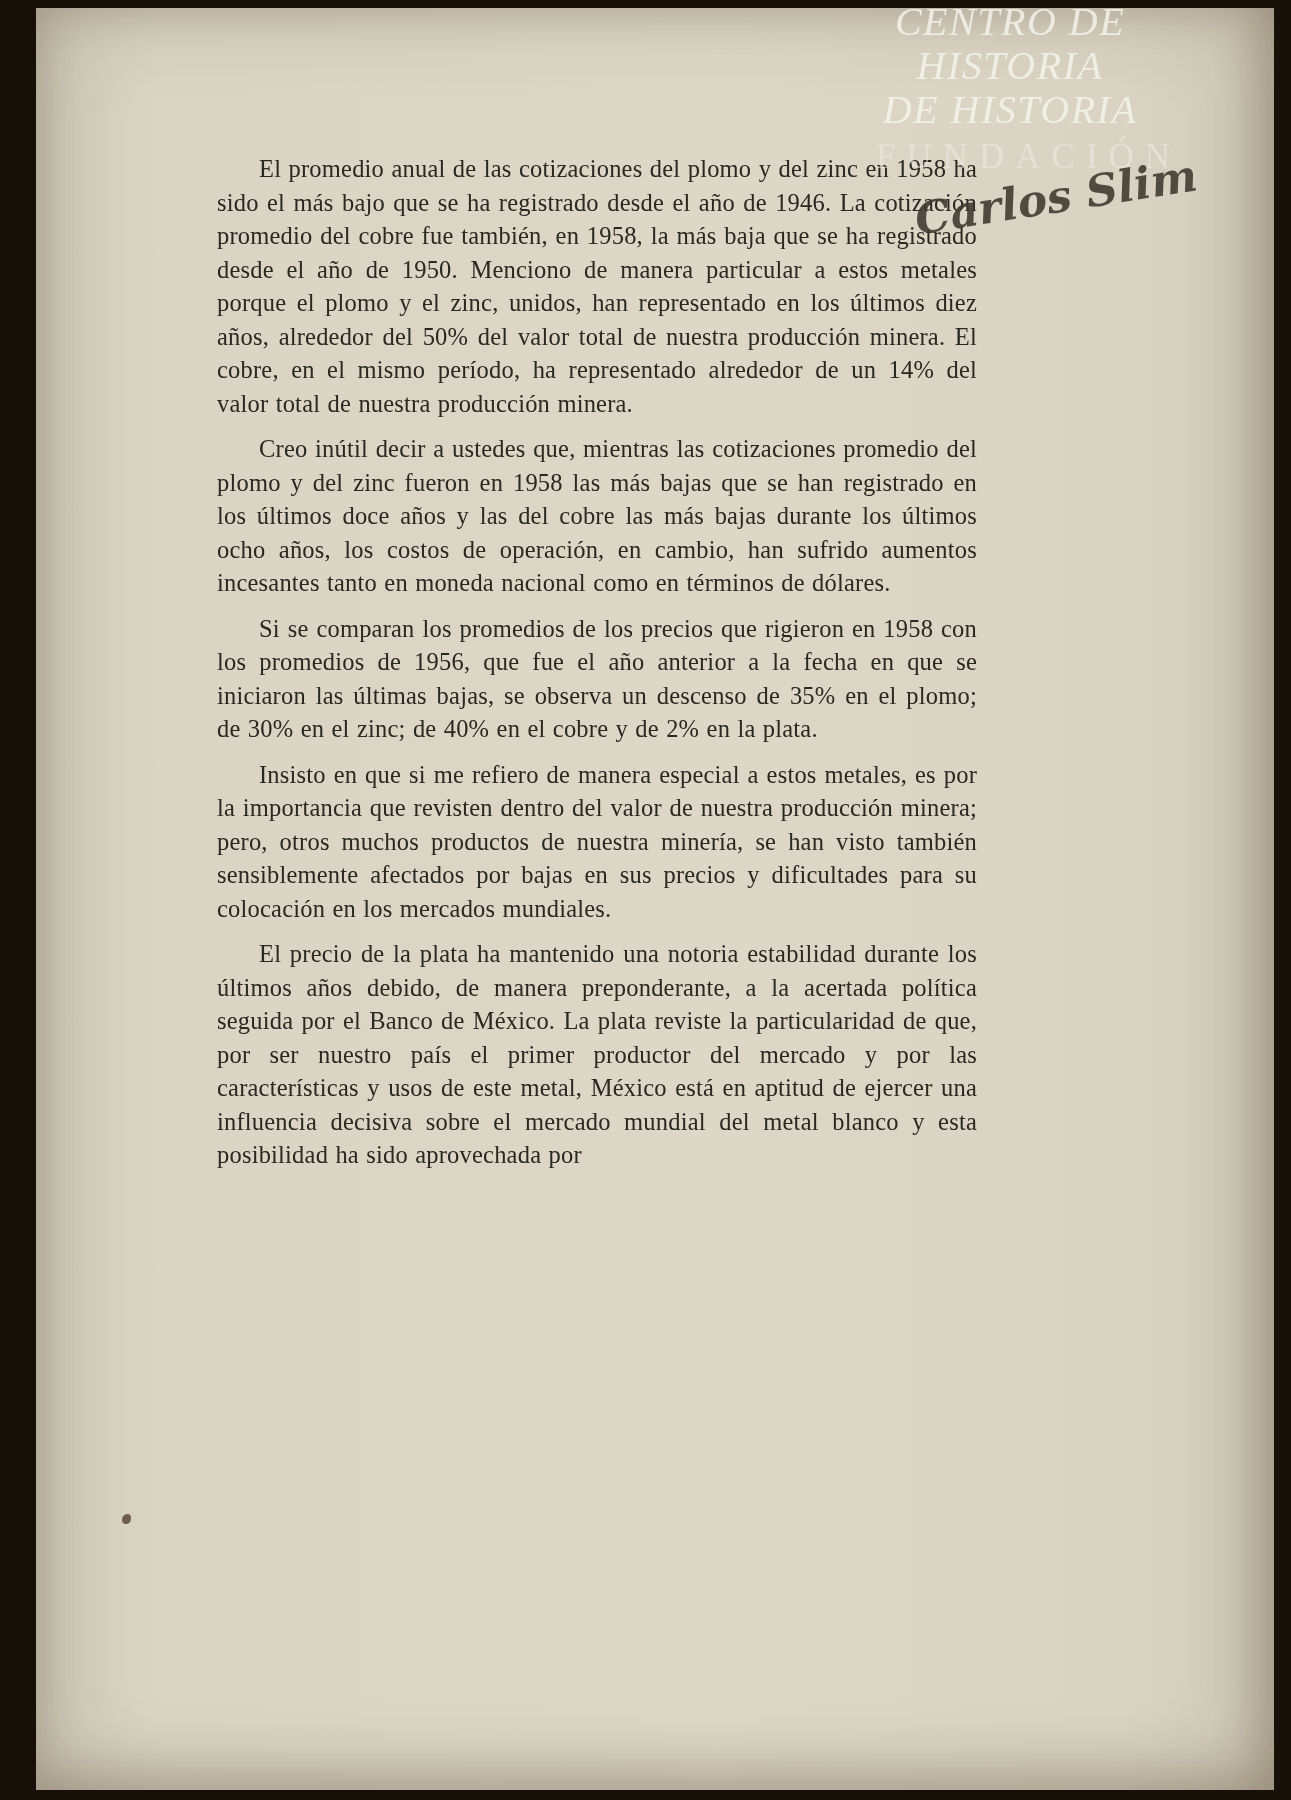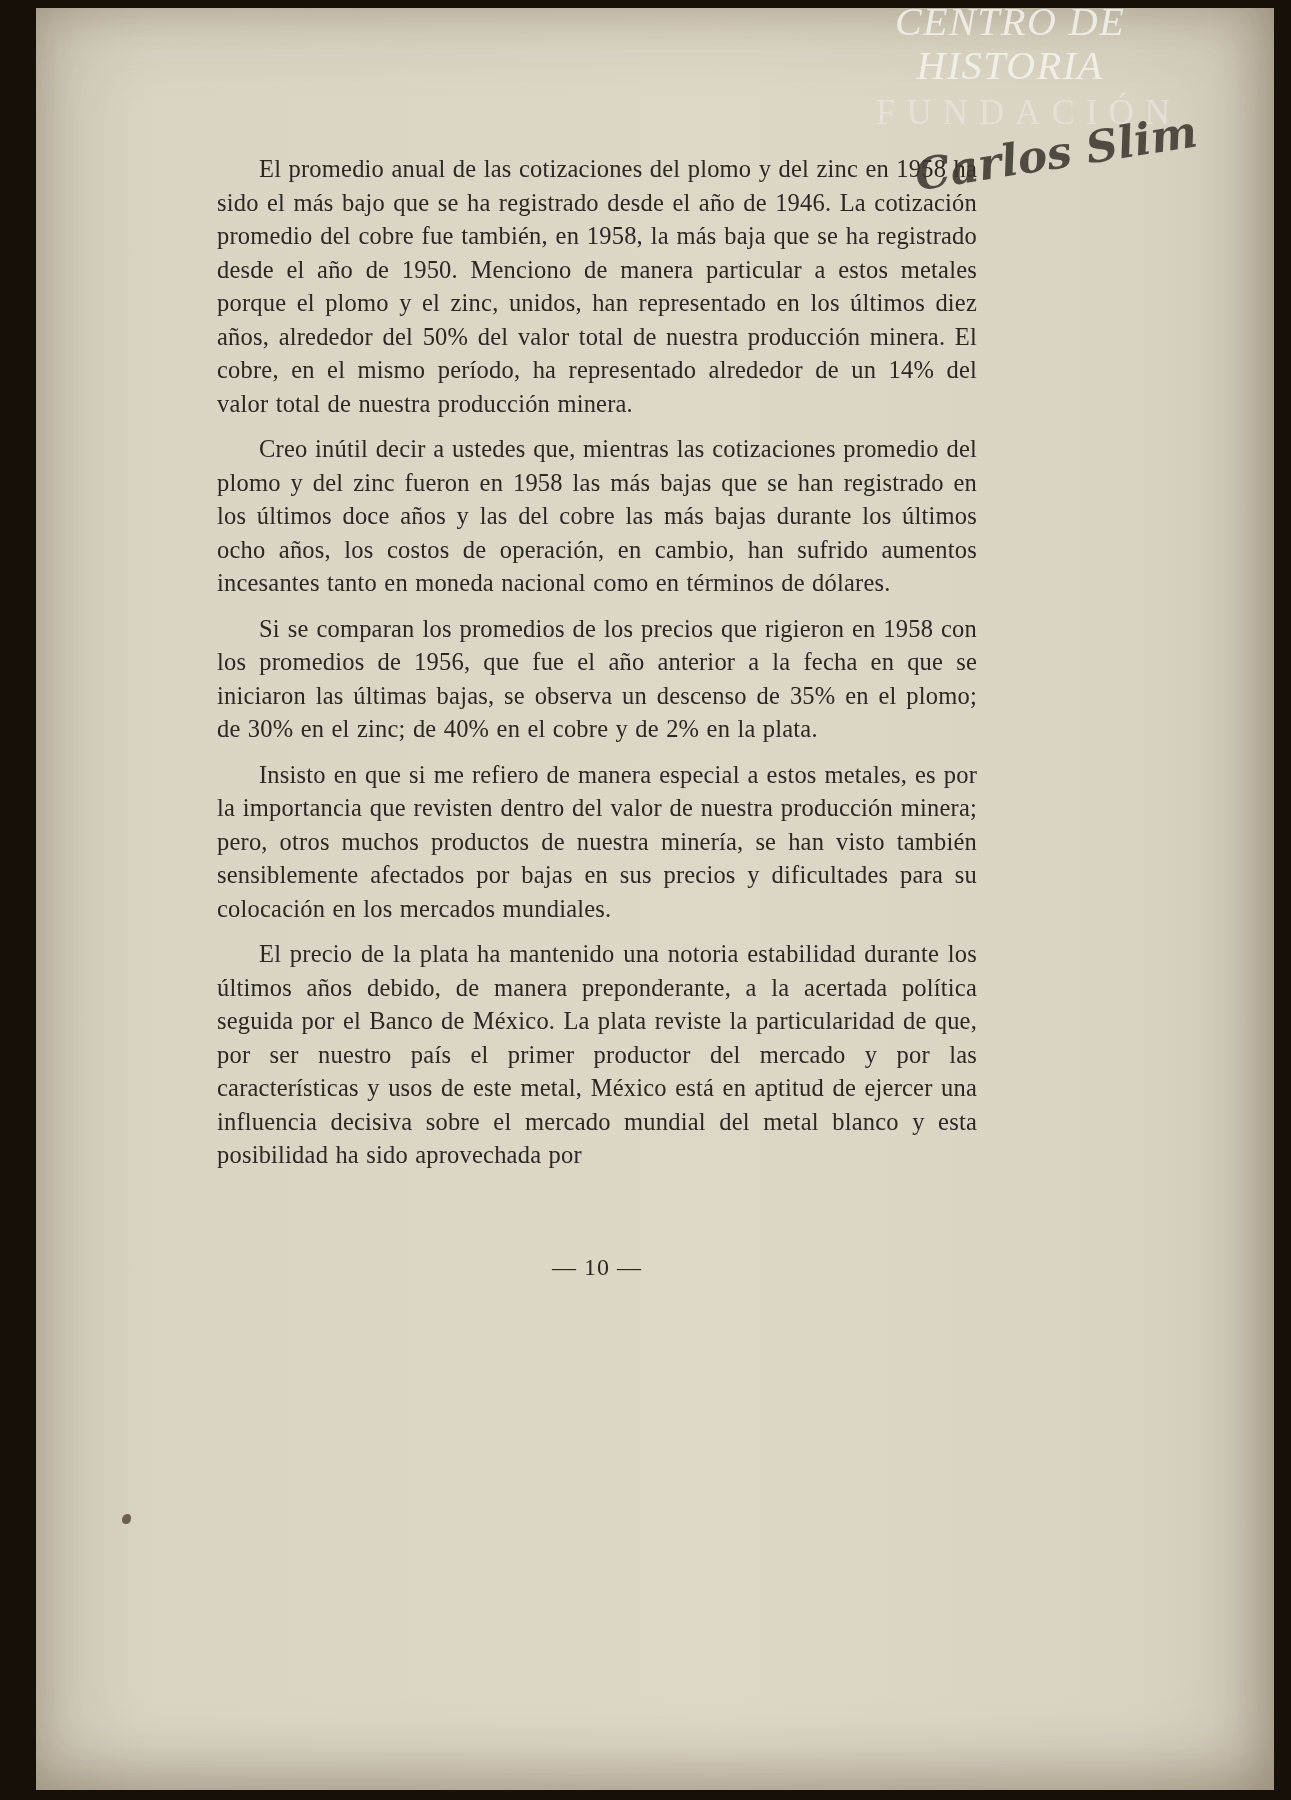--- a/index.html
+++ b/index.html
@@ -117,26 +117,26 @@
   <div class="page">
 
     <div class="content">
       <p>El promedio anual de las cotizaciones del plomo y del zinc en 1958 ha sido el más bajo que se ha registrado desde el año de 1946. La cotización promedio del cobre fue también, en 1958, la más baja que se ha registrado desde el año de 1950. Menciono de manera particular a estos metales porque el plomo y el zinc, unidos, han representado en los últimos diez años, alrededor del 50% del valor total de nuestra producción minera. El cobre, en el mismo período, ha representado alrededor de un 14% del valor total de nuestra producción minera.</p>
       <p>Creo inútil decir a ustedes que, mientras las cotizaciones promedio del plomo y del zinc fueron en 1958 las más bajas que se han registrado en los últimos doce años y las del cobre las más bajas durante los últimos ocho años, los costos de operación, en cambio, han sufrido aumentos incesantes tanto en moneda nacional como en términos de dólares.</p>
       <p>Si se comparan los promedios de los precios que rigieron en 1958 con los promedios de 1956, que fue el año anterior a la fecha en que se iniciaron las últimas bajas, se observa un descenso de 35% en el plomo; de 30% en el zinc; de 40% en el cobre y de 2% en la plata.</p>
       <p>Insisto en que si me refiero de manera especial a estos metales, es por la importancia que revisten dentro del valor de nuestra producción minera; pero, otros muchos productos de nuestra minería, se han visto también sensiblemente afectados por bajas en sus precios y dificultades para su colocación en los mercados mundiales.</p>
       <p>El precio de la plata ha mantenido una notoria estabilidad durante los últimos años debido, de manera preponderante, a la acertada política seguida por el Banco de México. La plata reviste la particularidad de que, por ser nuestro país el primer productor del mercado y por las características y usos de este metal, México está en aptitud de ejercer una influencia decisiva sobre el mercado mundial del metal blanco y esta posibilidad ha sido aprovechada por</p>
     </div>
 
-    <div class="page-number">— 10 —</div>
 
     <div class="speck"></div>
 
   </div>
 
   <div class="watermark">
     <div class="wm-line">CENTRO DE</div>
     <div class="wm-line">HISTORIA</div>
+    <div class="wm-line">DE HISTORIA</div>
     <div class="wm-foundation">FUNDACIÓN</div>
     <div class="wm-signature">Carlos Slim</div>
   </div>
 
 </div>
 
 </body></html>

